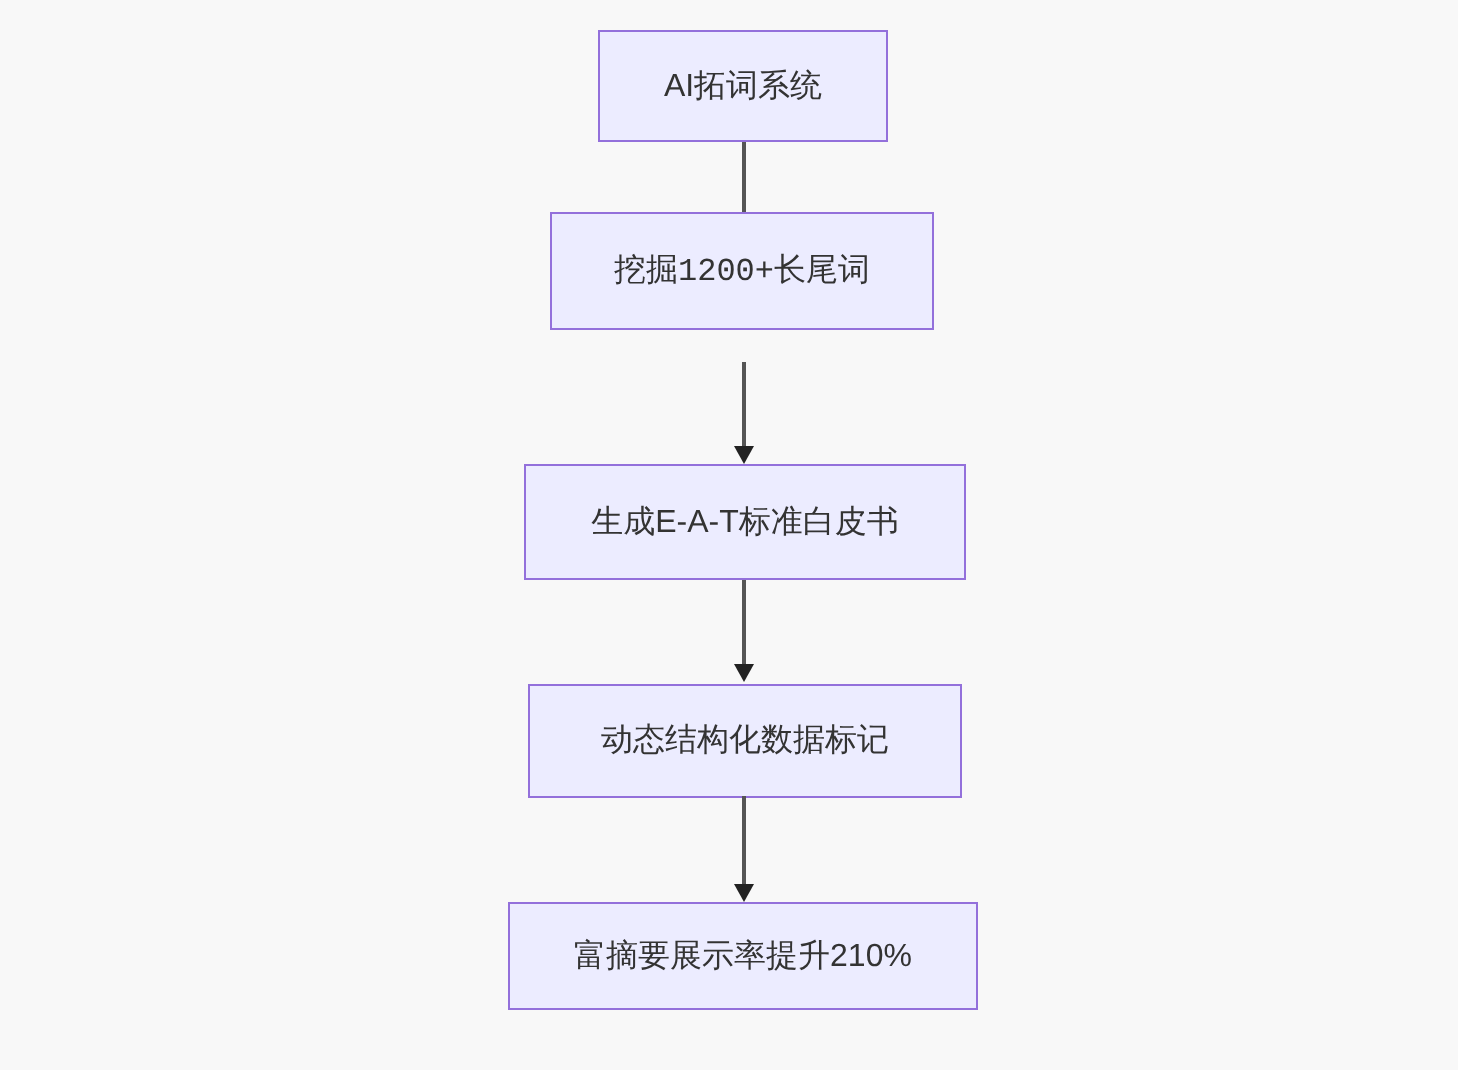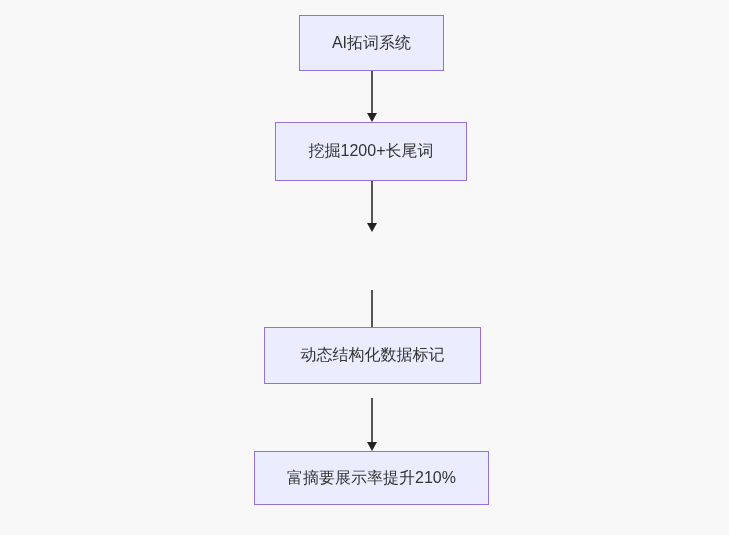--- a/index.html
+++ b/index.html
@@ -63,36 +63,39 @@
 
   <div class="node" style="left:299px; top:15px; width:145px; height:56px;">
     <span>AI拓词系统</span>
   </div>
 
   <div class="arrow" style="top:71px; height:51px;">
     <div class="arrow-line"></div>
     <div class="arrow-head"></div>
   </div>
 
-  <div class="node" style="left:275px; top:122px; width:192px; height:59px;">
+  <div class="node" style="left:275px; top:106px; width:192px; height:59px;font-family:Liberation Mono, monospace;">
     <span>挖掘1200+长尾词</span>
   </div>
 
   <div class="arrow" style="top:181px; height:51px;">
     <div class="arrow-line"></div>
     <div class="arrow-head"></div>
   </div>
 
+  <div class="node" style="left:262px; top:232px; width:221px; height:58px;">
+    <span>生成E-A-T标准白皮书</span>
+  </div>
 
   <div class="arrow" style="top:290px; height:51px;">
     <div class="arrow-line"></div>
     <div class="arrow-head"></div>
   </div>
 
-  <div class="node" style="left:264px; top:327px; width:217px; height:57px;justify-content:center;">
+  <div class="node" style="left:264px; top:342px; width:217px; height:57px;justify-content:center;">
     <span>动态结构化数据标记</span>
   </div>
 
   <div class="arrow" style="top:398px; height:53px;">
     <div class="arrow-line"></div>
     <div class="arrow-head"></div>
   </div>
 
   <div class="node" style="left:254px; top:451px; width:235px; height:54px;text-align:right;">
     <span>富摘要展示率提升210%</span>

